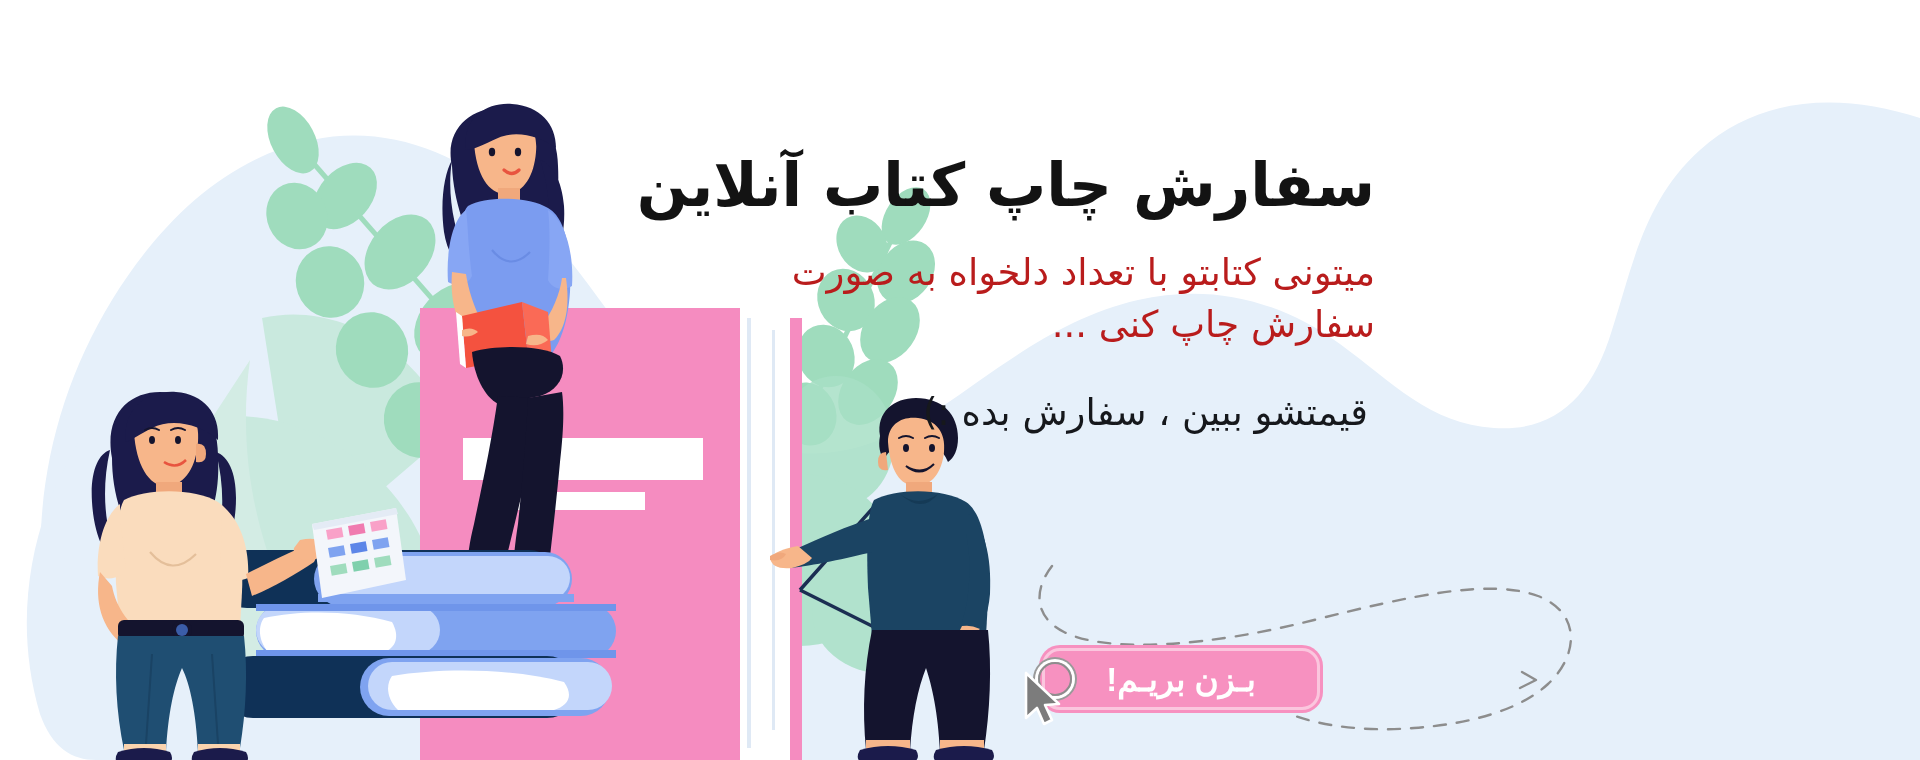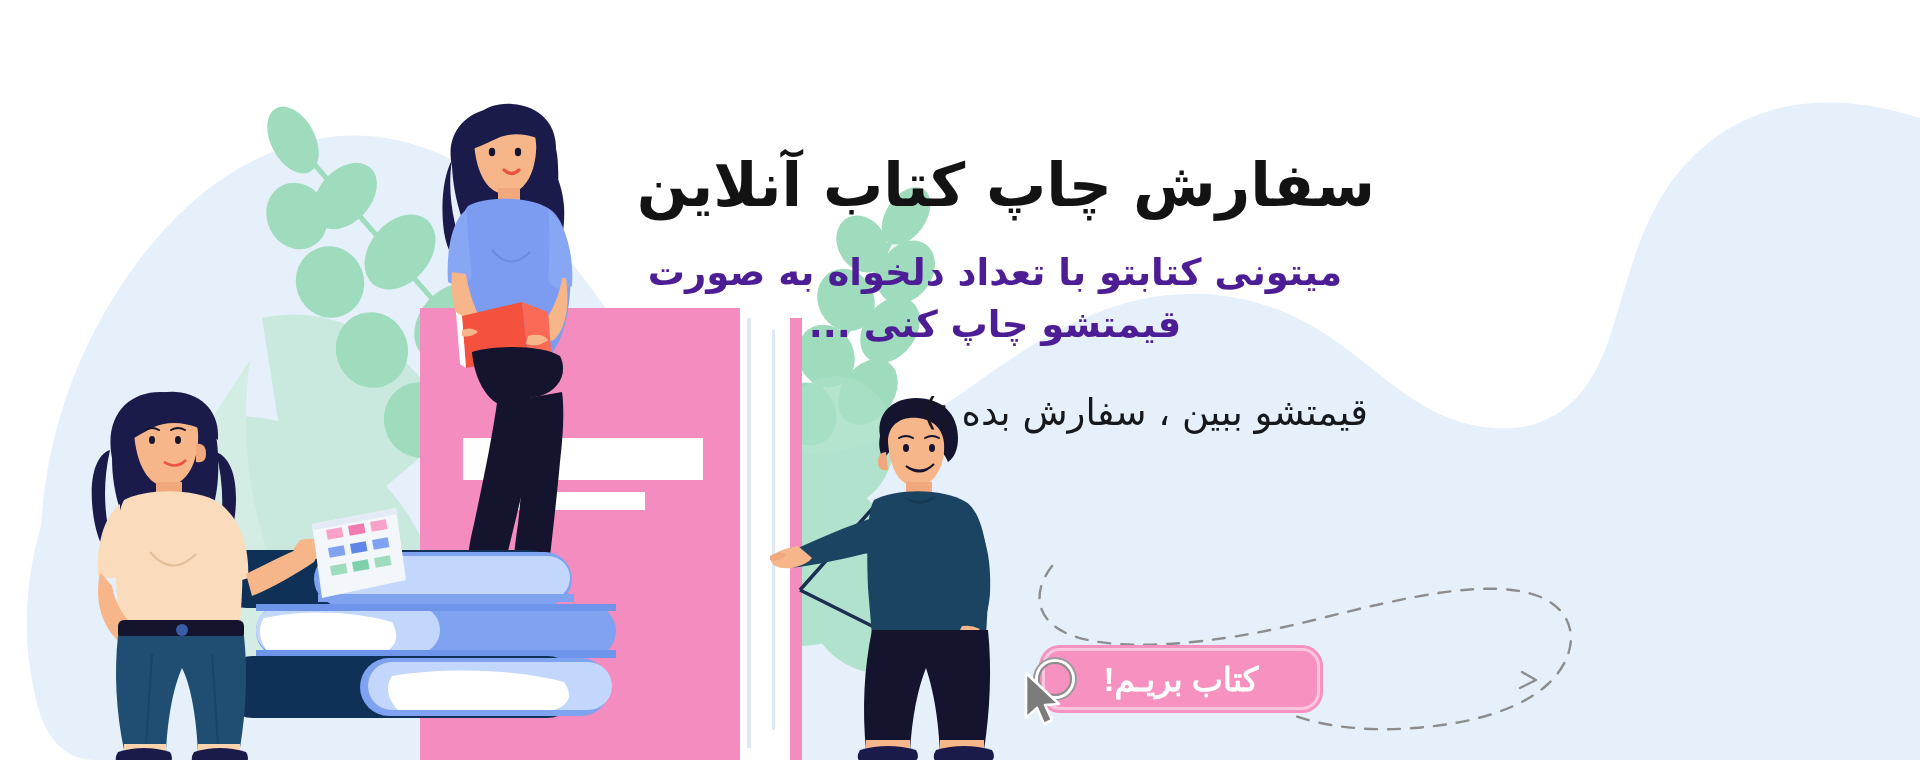--- a/index.html
+++ b/index.html
@@ -25,26 +25,25 @@
     font-size:60px;
     font-weight:700;
     color:#131313;
     line-height:1.18;
     letter-spacing:-0.5px;
     margin:0 0 26px 0;
     white-space:nowrap;
   }
   .sub-line{
     font-size:37px;
-    font-weight:700;
-    color:#4c1d95;
+    font-weight:400;
+    color:#b91c1c;
     line-height:1.42;
     margin:0;
     white-space:nowrap;
-    text-align:center;
   }
   #sub-block{margin-bottom:36px;}
   #tagline{
     font-size:37px;
     font-weight:400;
     color:#16181c;
     line-height:1.35;
     margin:7px;
     white-space:nowrap;
   }
@@ -420,29 +419,29 @@
              C 1366 732, 1320 726, 1290 714" fill="none" stroke="#8d8d8d" stroke-width="2.4" stroke-dasharray="12 11" stroke-linecap="round"></path>
 
     <path d="M1522 672 l 14 8 l -16 8" fill="none" stroke="#8d8d8d" stroke-width="2.4" stroke-linecap="round" stroke-linejoin="round"></path>
   </svg>
 
   <div id="text-col">
     <h1 id="headline">سفارش چاپ کتاب آنلاین</h1>
 
     <div id="sub-block">
       <p class="sub-line">میتونی کتابتو با تعداد دلخواه به صورت</p>
-      <p class="sub-line">قیمتشو چاپ کنی ...</p>
+      <p class="sub-line">سفارش چاپ کنی ...</p>
     </div>
 
     <p id="tagline">قیمتشو ببین ، سفارش بده :)</p>
   </div>
 
   <div id="cta-wrap">
     <button id="cta-button">
-      <span id="cta-label">کتاب بریـم!</span>
+      <span id="cta-label">بـزن بریـم!</span>
     </button>
 
     <span id="click-ripple"></span>
 
     <svg id="cursor-arrow" viewBox="0 0 46 60">
       <path d="M6 3 L6 48 L17 38 L24 54 L32 50 L25 35 L39 34 Z" fill="#7c7c7c" stroke="#ffffff" stroke-width="2.6" stroke-linejoin="round"></path>
     </svg>
   </div>
 
 </div>

